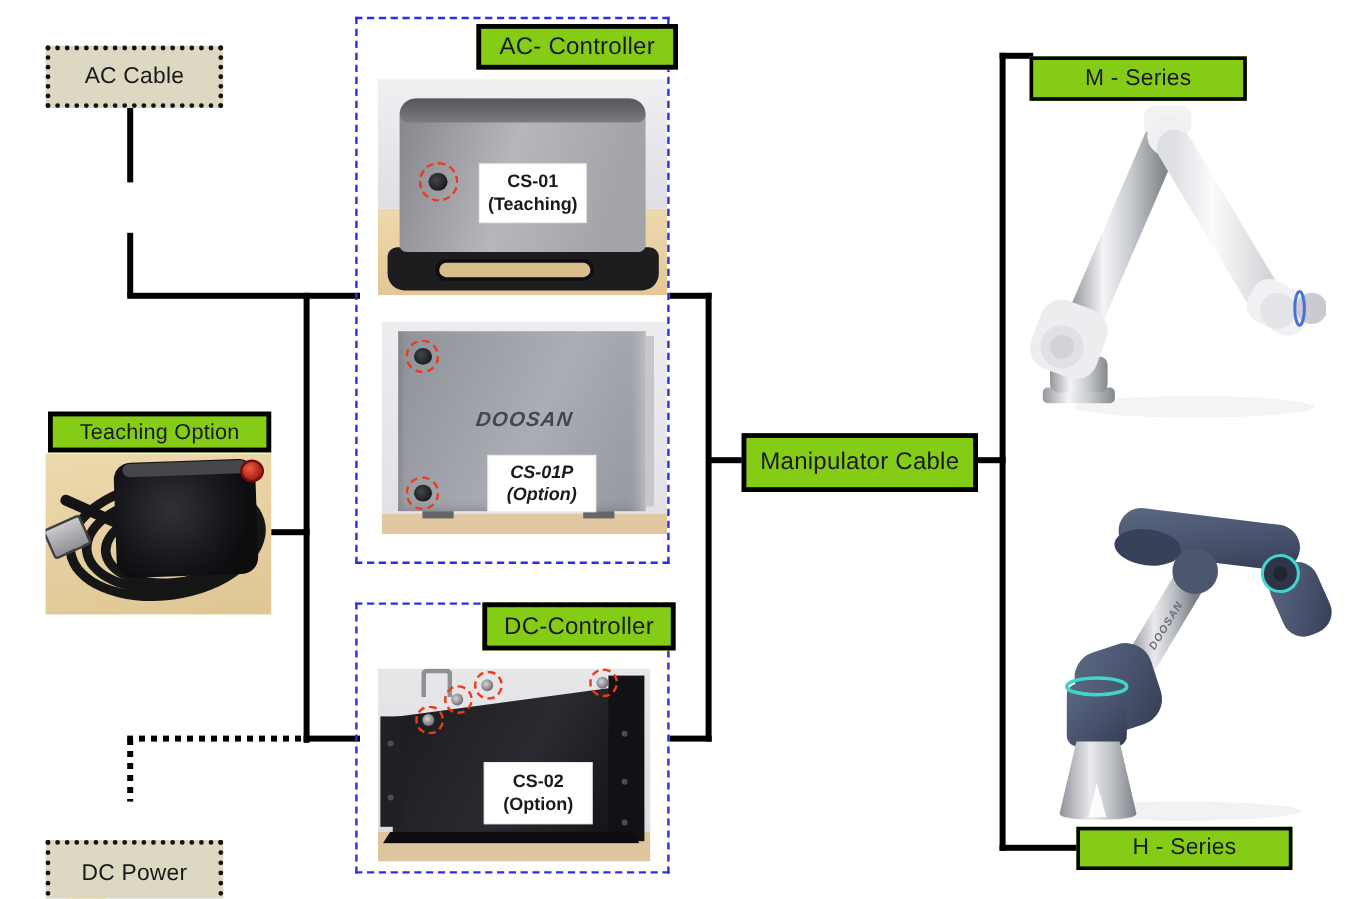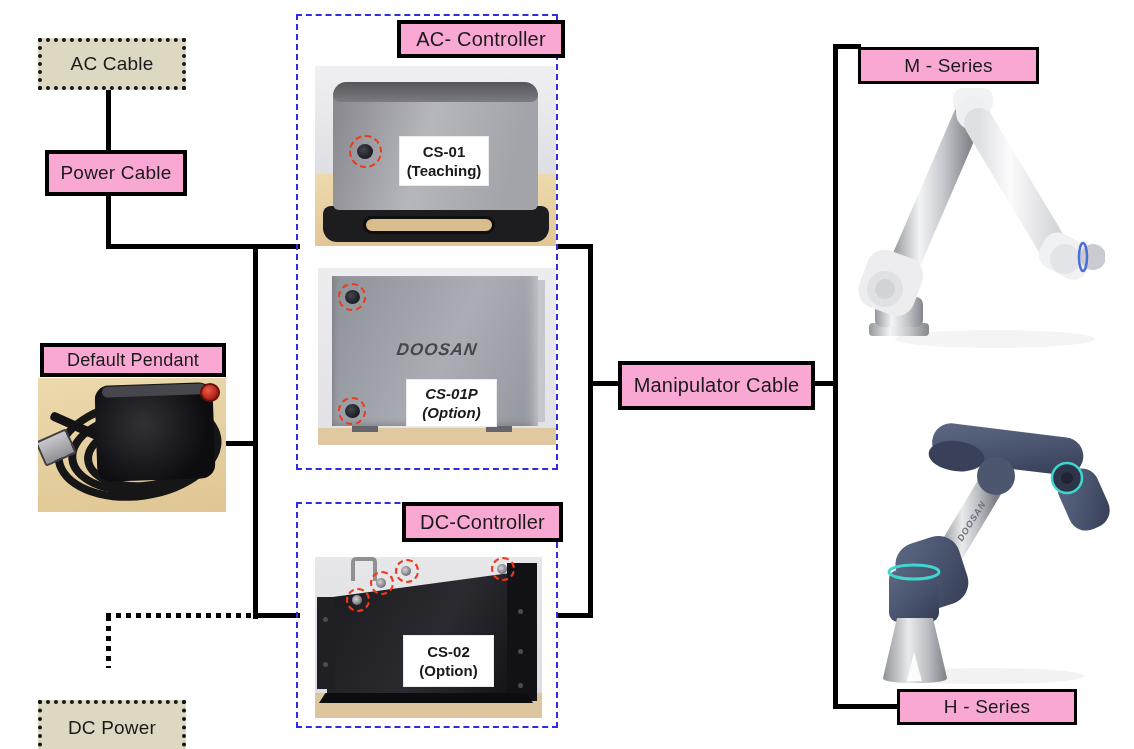--- a/index.html
+++ b/index.html
@@ -8,21 +8,21 @@
     position:relative;width:1134px;height:749px;background:#ffffff;overflow:hidden;
     font-family:"Liberation Sans","DejaVu Sans",sans-serif;color:#1a1a1a;
   }
   
   .line{position:absolute;background:#000;}
   .dot-h{position:absolute;height:5px;background:repeating-linear-gradient(90deg,#000 0 5px,transparent 5px 10px);}
   .dot-v{position:absolute;width:5px;background:repeating-linear-gradient(180deg,#000 0 5px,transparent 5px 10px);}
   
   .node{position:absolute;display:flex;align-items:center;justify-content:center;
         font-size:19px;letter-spacing:.2px;z-index:6;}
-  .lbl-gray{background:#f9a8d4;border:4px solid #000;}
+  .lbl-gray{background:#84cc16;border:4px solid #000;}
   .lbl-power{background:#ddd8c2;border:4px dotted #141414;}
   .dashed-frame{position:absolute;border:2px dashed #2e2ee0;z-index:4;}
   .caption{position:absolute;background:#fff;display:flex;flex-direction:column;align-items:center;
            justify-content:center;font-size:15px;font-weight:bold;line-height:1.3;text-align:center;
            z-index:7;box-shadow:0 0 0 1px #ececec;}
   .redring{position:absolute;border:2px dashed #ec3a1a;border-radius:50%;z-index:8;background:transparent;}
   
   .photo{position:absolute;overflow:hidden;z-index:5;}
   .wall{position:absolute;left:0;right:0;top:0;}
   .wood{position:absolute;left:0;right:0;bottom:0;}
@@ -92,25 +92,22 @@
   <div class="line" style="left:833px;top:44px;width:5px;height:665px;"></div>
   <div class="line" style="left:833px;top:44px;width:28px;height:5px;"></div>
   <div class="line" style="left:833px;top:704px;width:67px;height:5px;"></div>
 
   <div class="dashed-frame" style="left:296px;top:14px;width:262px;height:456px;"></div>
   <div class="dashed-frame" style="left:296px;top:502px;width:262px;height:226px;"></div>
 
   <div class="node lbl-power" style="left:38px;top:38px;width:148px;height:52px;">
     <span>AC Cable</span>
   </div>
-  <div class="node lbl-gray" style="left:45px;top:150px;width:142px;height:46px;">
-    <span>Power Cable</span>
-  </div>
   <div class="node lbl-gray" style="left:40px;top:343px;width:186px;height:34px;font-size:18px;">
-    <span>Default Pendant</span>
+    <span>Teaching Option</span>
   </div>
   <div class="node lbl-power" style="left:38px;top:700px;width:148px;height:55px;text-align:center;">
     <span>DC Power</span>
   </div>
   <div class="node lbl-gray" style="left:397px;top:20px;width:168px;height:38px;font-size:20px;">
     <span>AC- Controller</span>
   </div>
   <div class="node lbl-gray" style="left:402px;top:502px;width:161px;height:40px;font-size:20px;">
     <span>DC-Controller</span>
   </div>

